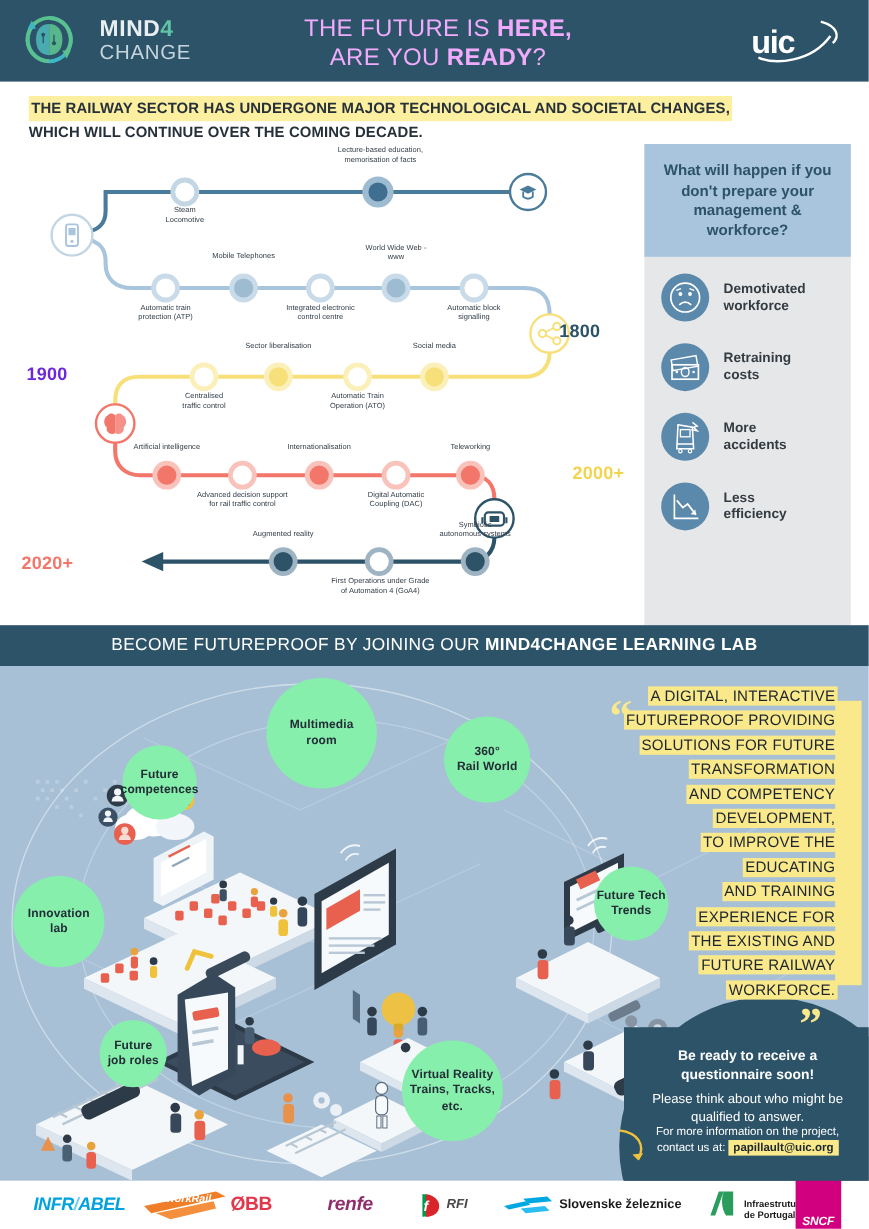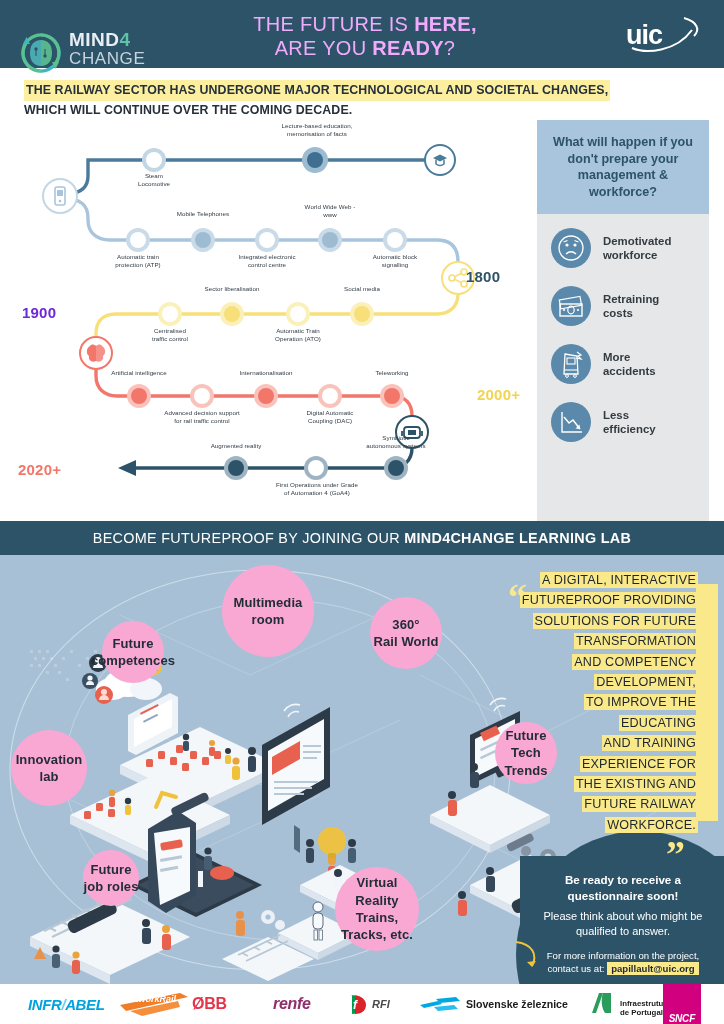--- a/index.html
+++ b/index.html
@@ -11,21 +11,21 @@
     position: relative;
   }
   .page { position: relative; width: 724px; height: 1024px; }
 
   
   .header {
     position: absolute; left:0; top:0; width:724px; height:68px;
     background: #2d5368;
     display: flex; align-items: center;
   }
-  .brand { position:absolute; left:18px; top:10px; display:flex; align-items:flex-start; gap:5px;margin-top:20px; }
+  .brand { position:absolute; left:18px; top:10px; display:flex; align-items:center; gap:19px; }
   .brand-mark { width:46px; height:46px; position:relative; }
   .brand-text { line-height:1.0; }
   .brand-text .l1 { font-size:19px; font-weight:bold; color:#e8eef2; letter-spacing:0.5px; }
   .brand-text .l1 .four { color:#5fc3a6; }
   .brand-text .l2 { font-size:17px; color:#c6d4dd; letter-spacing:0.6px; margin-top:1px;}
   .headline {
     position:absolute; left:200px; top:12px; width:330px;
     text-align:center; color:#f0abfc;
     font-size:20px; line-height:1.22; letter-spacing:0.3px; font-weight:300;
   }
@@ -61,23 +61,23 @@
   .band {
     position:absolute; left:0; top:521px; width:724px; height:34px;
     background:#2d5368; display:flex; align-items:center; justify-content:center;
   }
   .band span { color:#fff; font-size:14.4px; font-weight:300; letter-spacing:0.3px; }
   .band span b { font-weight:bold; }
 
   
   .illus { position:absolute; left:0; top:555px; width:724px; height:429px; background:#a7c0d6; overflow:hidden; }
   .bubble {
-    position:absolute; border-radius:50%; background:#f9a8d4;
+    position:absolute; border-radius:50%; background:#86efac;
     display:flex; align-items:center; justify-content:center; text-align:center;
-    font-size:13px; font-weight:bold; color:#232d36; line-height:1.33; letter-spacing:0.1px;
+    font-size:10px; font-weight:bold; color:#232d36; line-height:1.33; letter-spacing:0.1px;
     z-index:6;
   }
 
   
   .quote { position:absolute; right:26px; top:570px; width:186px; text-align:right; z-index:8; }
   .quote .qline {
     display:inline; background:#fae98a; color:#1d262e;
     font-size:12.6px; font-weight:normal; line-height:1.62; letter-spacing:0.2px;
     box-decoration-break:clone; -webkit-box-decoration-break:clone; padding:1px 2px;
   }
@@ -86,21 +86,21 @@
   .qmark.close { position:absolute; right:10px; top:272px; z-index:9;}
   .ycard { position:absolute; right:6px; top:584px; width:22px; height:237px; background:#fae98a; z-index:4; }
 
   
   .contact {
     position:absolute; left:520px; top:856px; width:204px; height:128px;
     background:#2d5368; color:#fff; padding:16px 14px 0 16px; z-index:9;
   }
   .contact .c1 { font-size:11.6px; font-weight:bold; line-height:1.34; text-align:center; }
   .contact .c2 { font-size:11px; font-weight:300; line-height:1.32; text-align:center; margin-top:6px; }
-  .contact .c3 { font-size:9.6px; font-weight:300; line-height:1.34; text-align:center; margin-top:12px; }
+  .contact .c3 { font-size:9.6px; font-weight:300; line-height:1.34; text-align:center; margin-top:0; }
   .email { background:#fae98a; color:#1d262e; font-weight:bold; font-size:9.6px; padding:1px 4px; }
 
   
   .logobar {
     position:absolute; left:0; top:984px; width:724px; height:40px;
     background:#ffffff; display:flex; align-items:center;
   }
   .logo { position:absolute; top:50%; transform:translateY(-50%); }
 
   .lg-infrabel { font-size:15px; font-weight:bold; font-style:italic; letter-spacing:-0.4px; }

